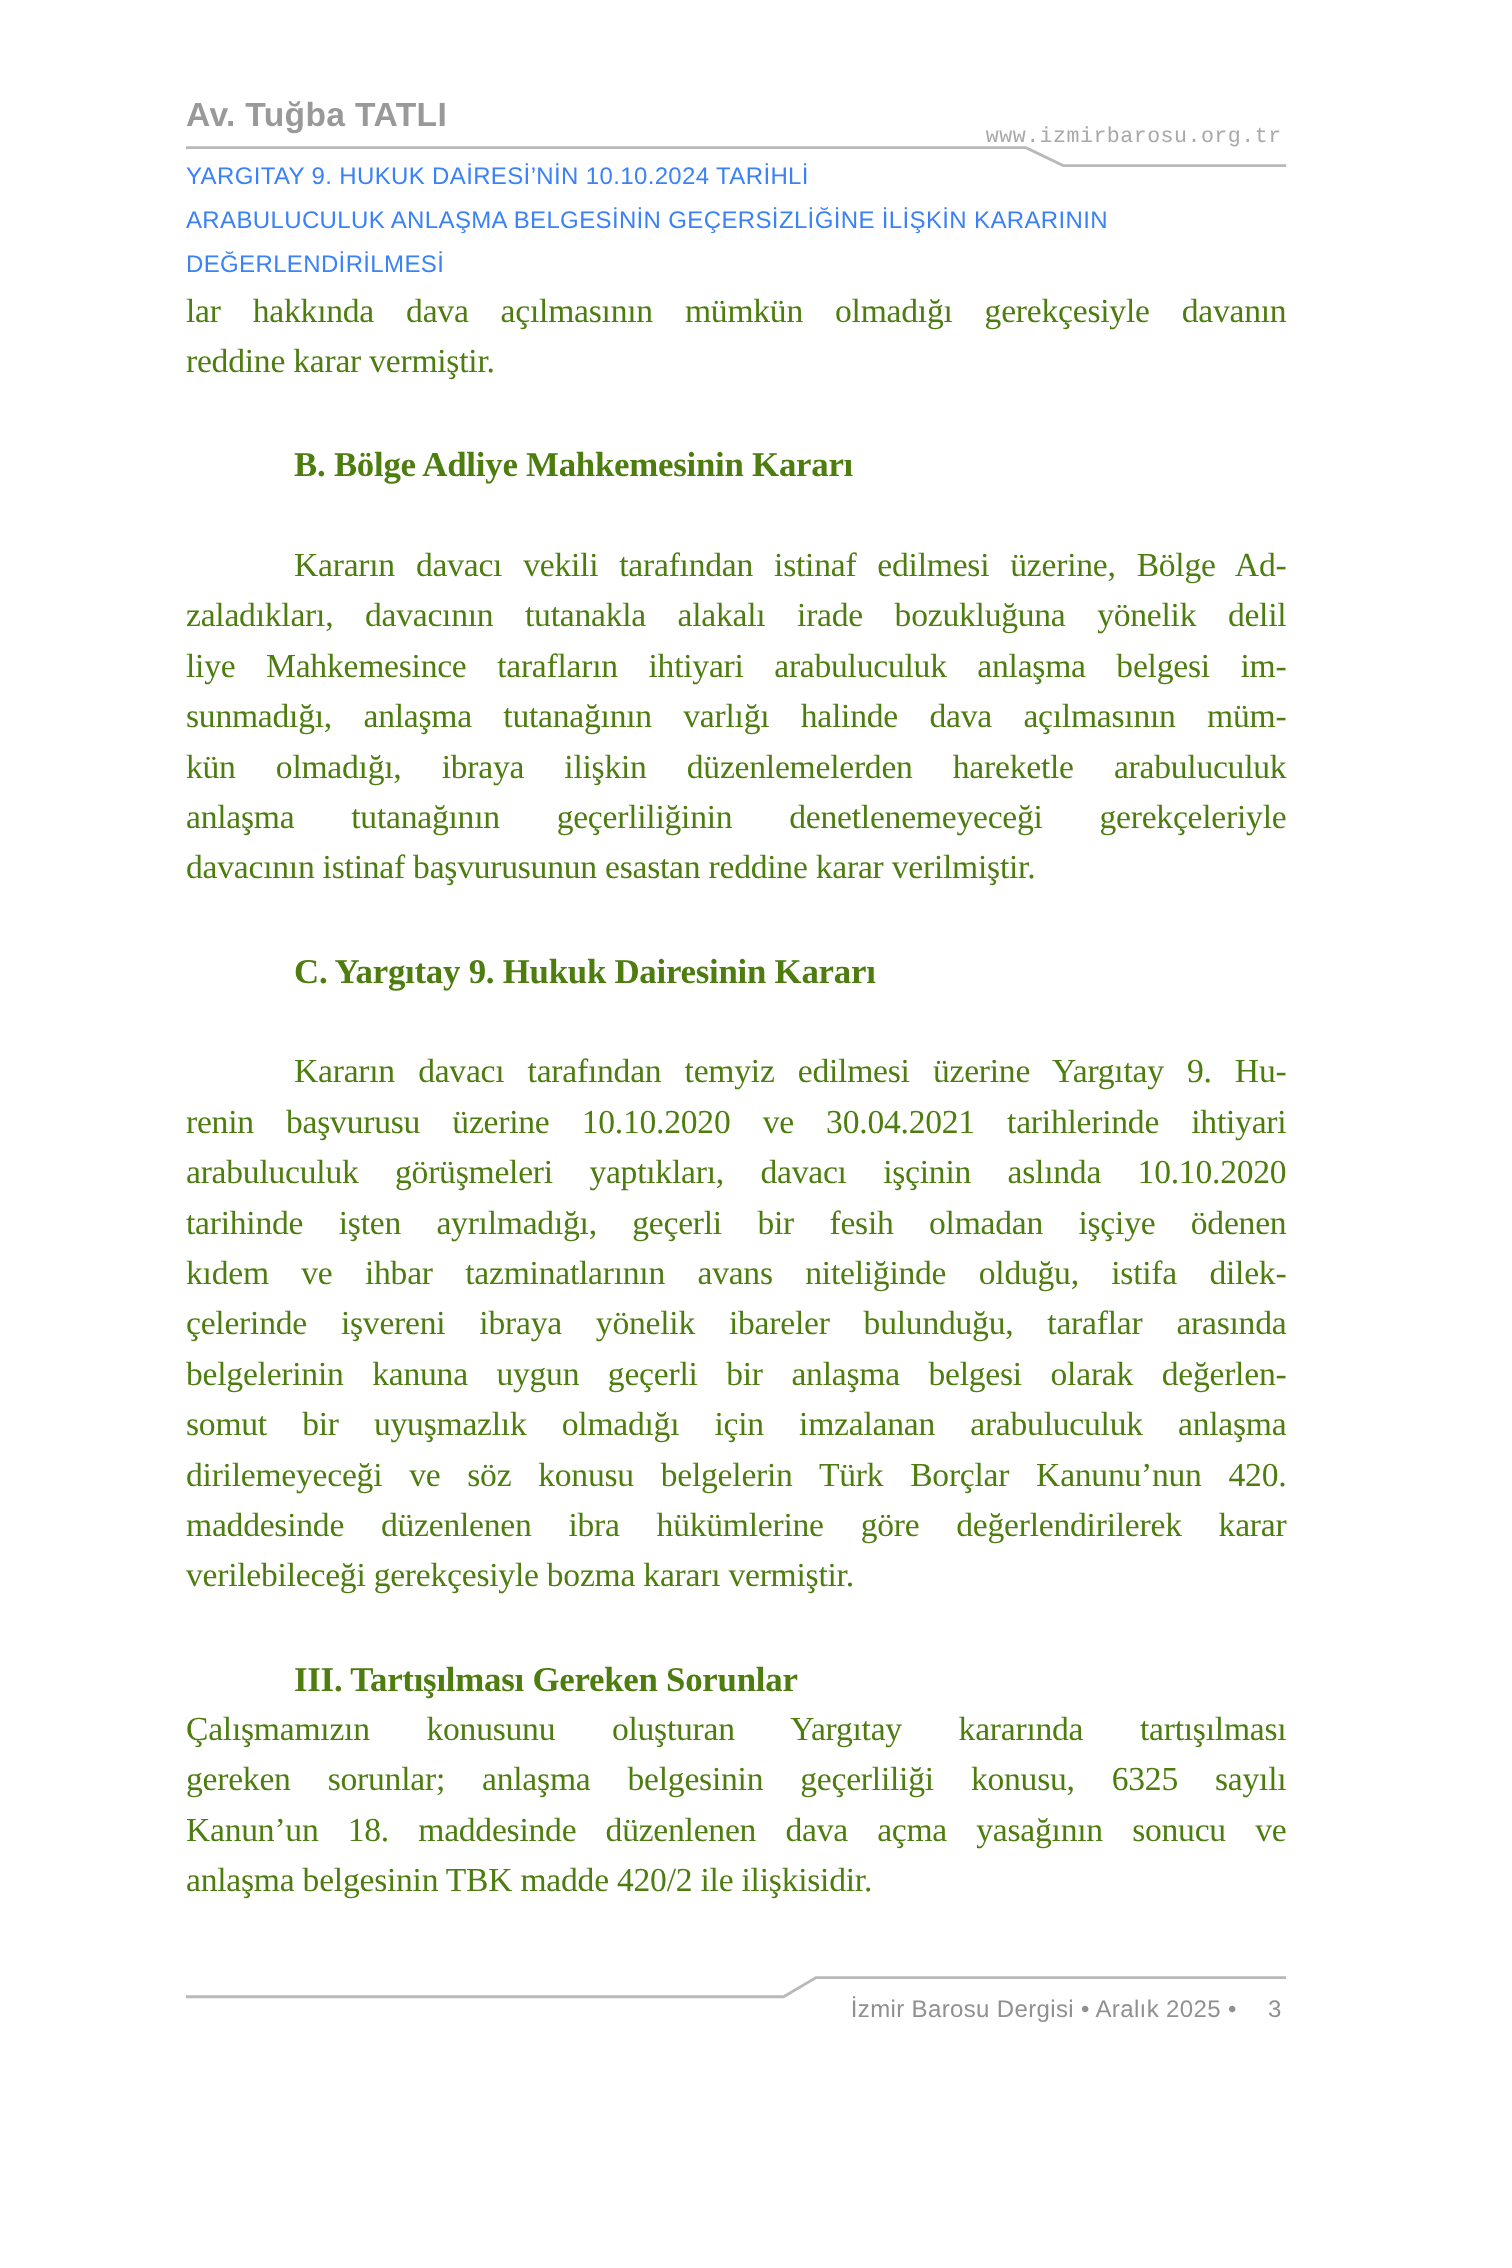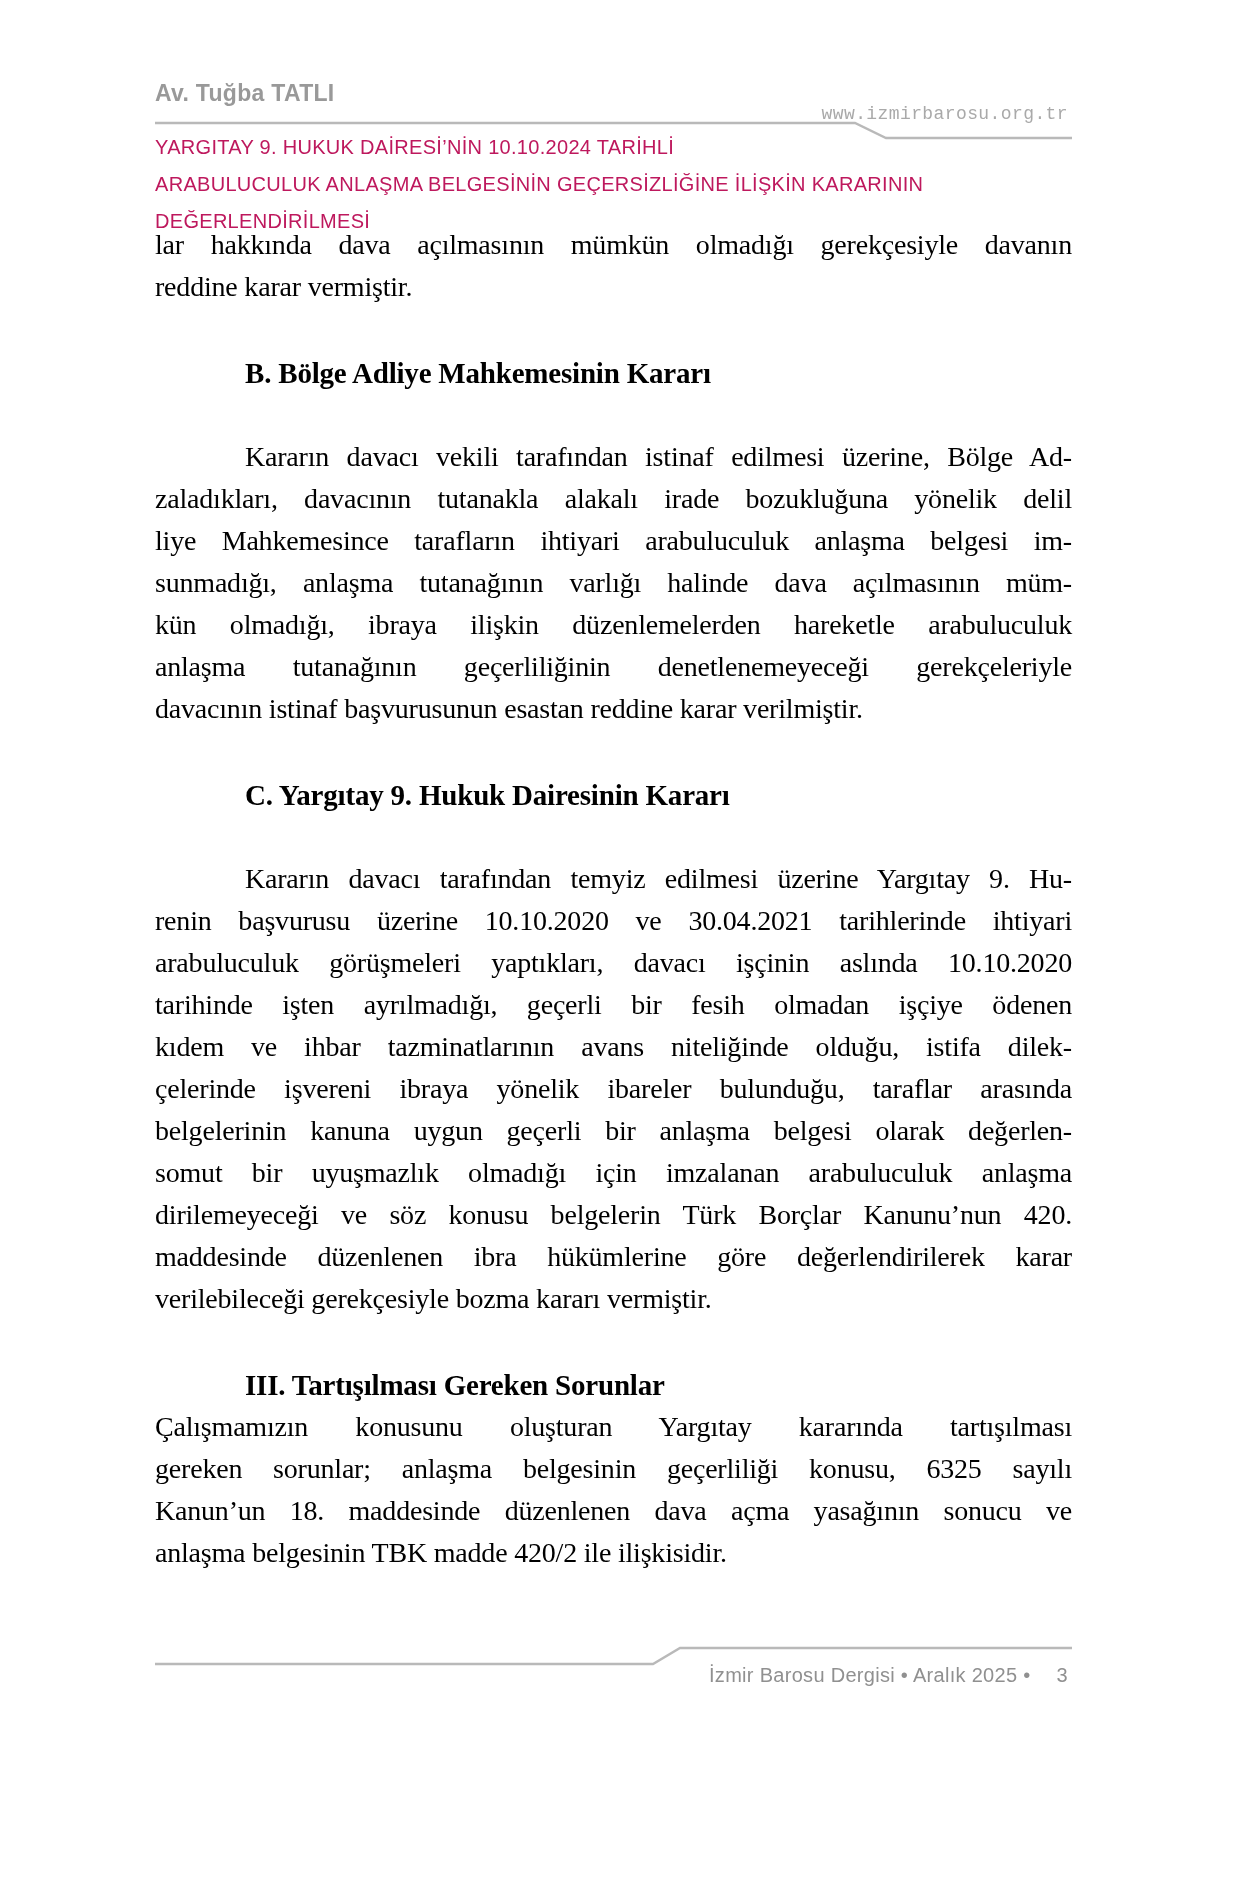--- a/index.html
+++ b/index.html
@@ -8,42 +8,42 @@
     width:1260px; height:1890px;
     margin:0 auto;
     background:#ffffff;
     font-family:"Liberation Serif", serif;
     overflow:hidden;
   }
   
   .author {
     position:absolute; left:155px; top:80px;
     font-family:"Liberation Sans", sans-serif;
-    font-weight:bold; font-size:23px; letter-spacing:.3px;
+    font-weight:bold; font-size:28px; letter-spacing:.3px;
     color:#999999;
     text-align:center;
   }
   .rule-top { position:absolute; left:155px; top:121px; }
   .site {
     position:absolute; right:192px; top:104px;
     font-family:Liberation Mono, monospace;
     font-size:18px; letter-spacing:.4px;
     color:#a9a9a9;
   }
   .title {
     position:absolute; left:155px; top:129px; width:960px;
     font-family:"Liberation Sans", sans-serif;
     font-size:20px; line-height:37px; letter-spacing:.3px;
-    color:#be185d;
+    color:#3b82f6;
   }
   
   .bodycol {
-    position:absolute; left:155px; top:224px; width:917px;
+    position:absolute; left:155px; top:239px; width:917px;
     font-size:28px; line-height:42px; letter-spacing:-0.2px;
-    color:#000000;
+    color:#4d7c0f;
   }
   .paragraph { margin:0; }
   .line { text-align:justify; text-align-last:justify; white-space:normal; }
   .line.last { text-align-last:left; }
   .line.first-indent { padding-left:90px; }
   .heading {
     font-weight:bold; font-size:29px; line-height:42px;
     margin:44px 0 42px 90px; letter-spacing:-0.2px;
   }
   .heading.tight { margin-bottom:0; }

